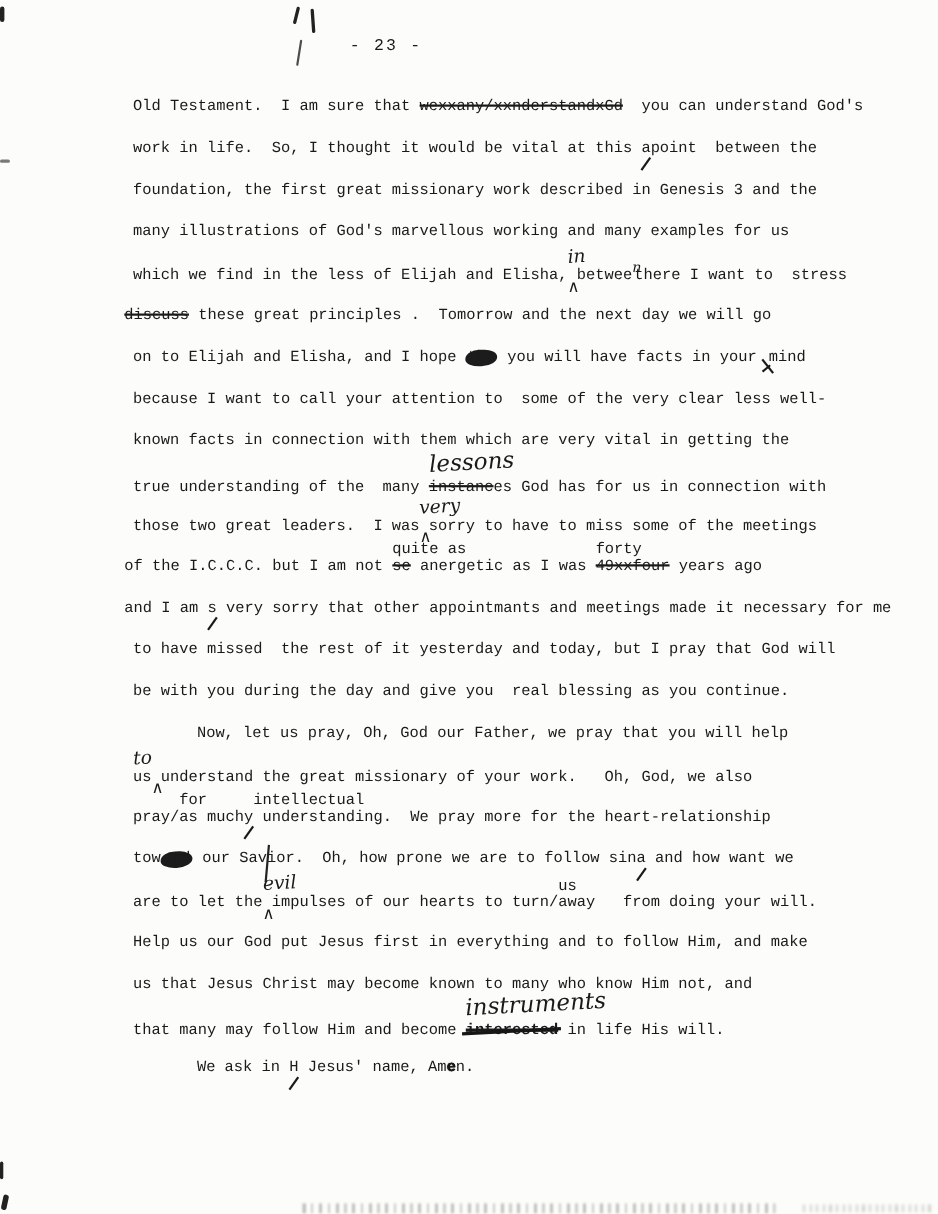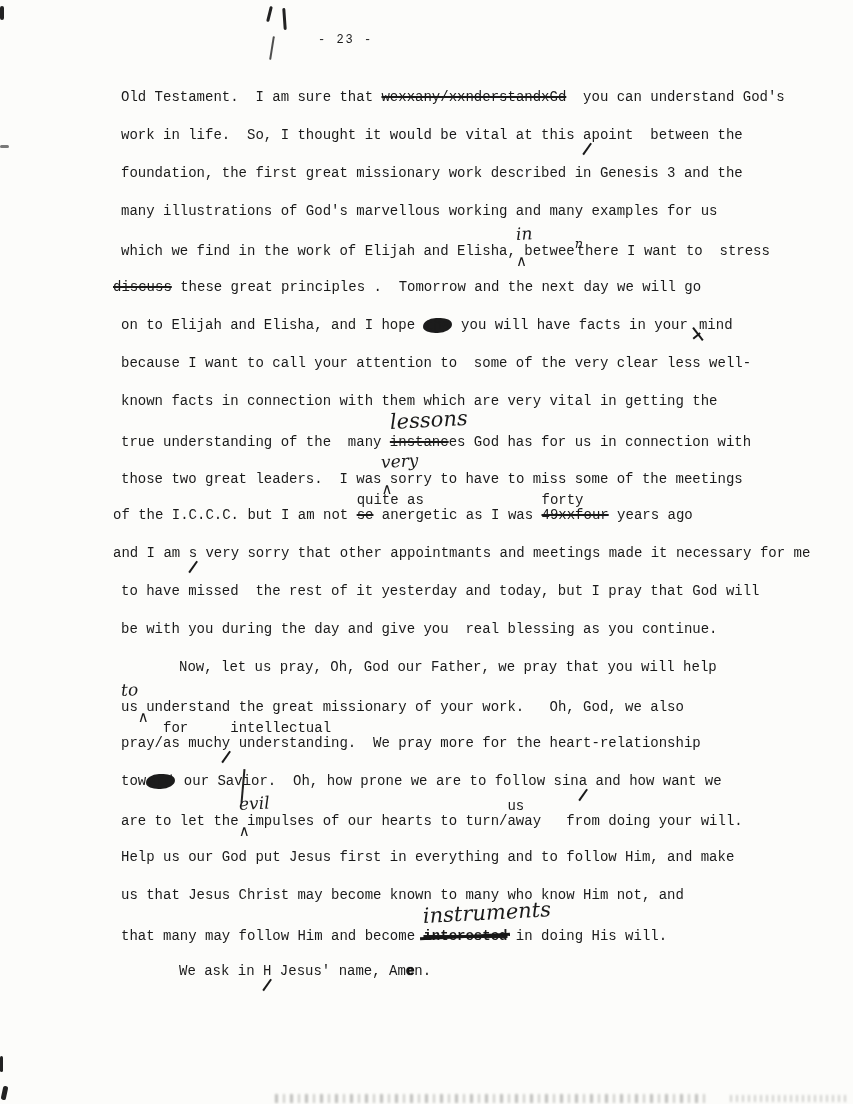--- a/index.html
+++ b/index.html
@@ -4,21 +4,21 @@
 <style>
   html,body{margin:0;padding:0;}
   body{
     width:853px;height:1104px;position:relative;overflow:hidden;
     background:#fcfcfa;
     font-family:"Liberation Mono",monospace;
     color:#1a1a1a;
   }
   .page-number{
     position:absolute;left:318px;top:33px;
-    font-size:12px;letter-spacing:2px;white-space:pre;
+    font-size:15px;letter-spacing:2px;white-space:pre;
   }
   .doc{
     position:absolute;top:78px;left:121px;width:716px;
     font-size:14px;
   }
   .line{height:38px;line-height:38px;white-space:pre;}
   .indent-1{padding-left:58px;}
   .outdent-1{margin-left:-8px;}
   .seg{white-space:pre;}
   
@@ -104,39 +104,39 @@
 </head>
 <body>
 
 <div class="page-number">- 23 -</div>
 
 <div class="doc">
     <div class="line"><span class="seg">Old Testament.  I am sure that </span><span class="seg strike">wexxany/xxnderstandxGd</span><span class="seg">  you can understand God's</span></div>
     <div class="line"><span class="seg">work in life.  So, I thought it would be vital at this </span><span class="seg slashed">a</span><span class="seg">point  between the</span></div>
     <div class="line"><span class="seg">foundation, the first great missionary work described in Genesis 3 and the</span></div>
     <div class="line"><span class="seg">many illustrations of God's marvellous working and many examples for us</span></div>
-    <div class="line"><span class="seg">which we find in the work of Elijah and Elisha,</span><span class="seg hand-above">in</span><span class="seg caret-below">∧</span><span class="seg"> betwee</span><span class="seg sup-hand">n</span><span class="seg">there I want to  stress</span></div>
+    <div class="line"><span class="seg">which we find in the less of Elijah and Elisha,</span><span class="seg hand-above">in</span><span class="seg caret-below">∧</span><span class="seg"> betwee</span><span class="seg sup-hand">n</span><span class="seg">there I want to  stress</span></div>
     <div class="line outdent-1"><span class="seg strike">discuss</span><span class="seg"> these great principles .  Tomorrow and the next day we will go</span></div>
     <div class="line"><span class="seg">on to Elijah and Elisha, and I hope </span><span class="seg blot">the</span><span class="seg"> you will have facts in your</span><span class="seg pen-x"></span><span class="seg">mind</span></div>
     <div class="line"><span class="seg">because I want to call your attention to  some of the very clear less well-</span></div>
     <div class="line"><span class="seg">known facts in connection with them which are very vital in getting the</span></div>
     <div class="line"><span class="seg">true understanding of the  many </span><span class="seg hand-above big">lessons</span><span class="seg strike">instanc</span><span class="seg">es God has for us in connection with</span></div>
     <div class="line"><span class="seg">those two great leaders.  I was</span><span class="seg hand-above">very</span><span class="seg caret-below">∧</span><span class="seg"> sorry to have to miss some of the meetings</span></div>
     <div class="line outdent-1"><span class="seg">of the I.C.C.C. but I am not </span><span class="seg typed-above">quite as</span><span class="seg strike">se</span><span class="seg"> anergetic as I was </span><span class="seg typed-above">forty</span><span class="seg strike">49xxfour</span><span class="seg"> years ago</span></div>
     <div class="line outdent-1"><span class="seg">and I am </span><span class="seg slashed">s</span><span class="seg"> very sorry that other appointmants and meetings made it necessary for me</span></div>
     <div class="line"><span class="seg">to have missed  the rest of it yesterday and today, but I pray that God will</span></div>
     <div class="line"><span class="seg">be with you during the day and give you  real blessing as you continue.</span></div>
     <div class="line indent-1"><span class="seg">Now, let us pray, Oh, God our Father, we pray that you will help</span></div>
     <div class="line"><span class="seg hand-above">to</span><span class="seg">us</span><span class="seg caret-below">∧</span><span class="seg"> understand the great missionary of your work.   Oh, God, we also</span></div>
     <div class="line"><span class="seg">pray/</span><span class="seg typed-above">for</span><span class="seg">as much</span><span class="seg slashed">y</span><span class="seg typed-above">intellectual</span><span class="seg"> understanding.  We pray more for the heart-relationship</span></div>
     <div class="line"><span class="seg">tow</span><span class="seg blot">ard</span><span class="seg"> our Sav</span><span class="seg pen-stroke"></span><span class="seg">ior.  Oh, how prone we are to follow sin</span><span class="seg slashed">a</span><span class="seg"> and how want we</span></div>
     <div class="line"><span class="seg">are to let the</span><span class="seg hand-above">evil</span><span class="seg caret-below">∧</span><span class="seg"> impulses of our hearts to turn/</span><span class="seg typed-above">us</span><span class="seg">away   from doing your will.</span></div>
     <div class="line"><span class="seg">Help us our God put Jesus first in everything and to follow Him, and make</span></div>
     <div class="line"><span class="seg">us that Jesus Christ may become known to many who know Him not, and</span></div>
-    <div class="line"><span class="seg">that many may follow Him and become </span><span class="seg hand-above big">instruments</span><span class="seg scribble">interested</span><span class="seg"> in doing His will.</span></div>
+    <div class="line"><span class="seg">that many may follow Him and become </span><span class="seg hand-above big">instruments</span><span class="seg scribble">interested</span><span class="seg"> in life His will.</span></div>
     <div class="line indent-1"><span class="seg">We ask in </span><span class="seg slashed">H</span><span class="seg"> Jesus' name, Am</span><span class="seg bold-blot">e</span><span class="seg">n.</span></div>
   </div>
 
 <div class="ink ink-a"></div>
 <div class="ink ink-b"></div>
 <div class="ink ink-c"></div>
 <div class="ink edge-a"></div>
 <div class="ink edge-b"></div>
 <div class="ink edge-c"></div>
 <div class="ink edge-d"></div>

